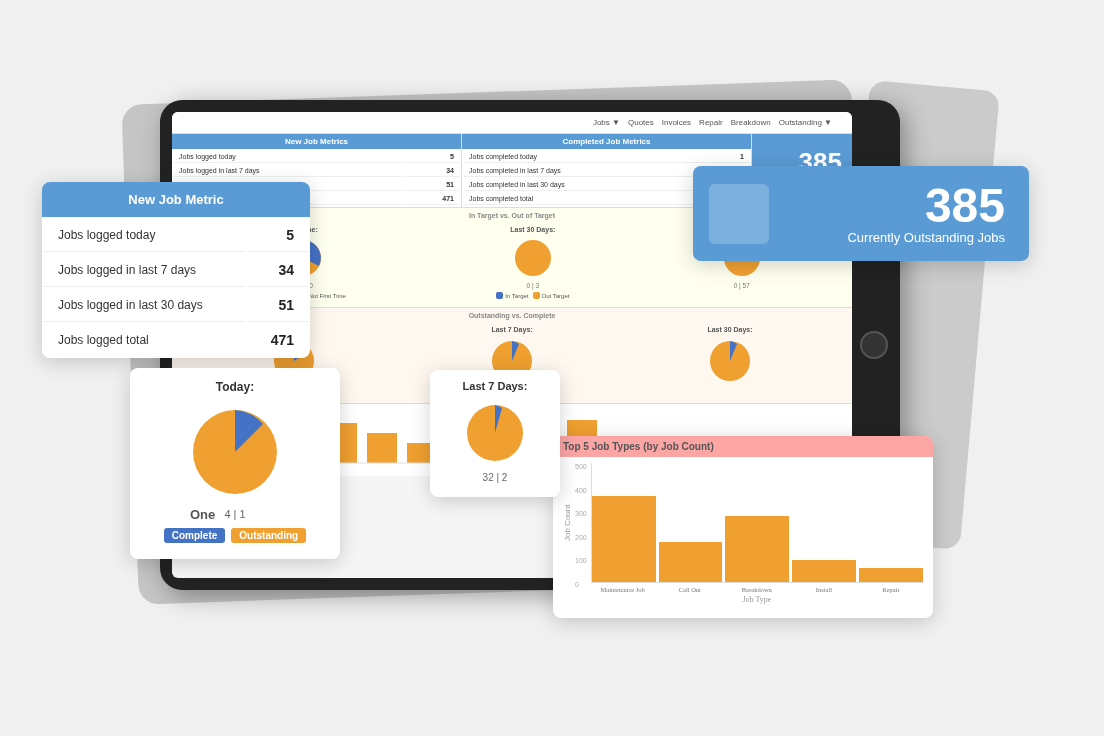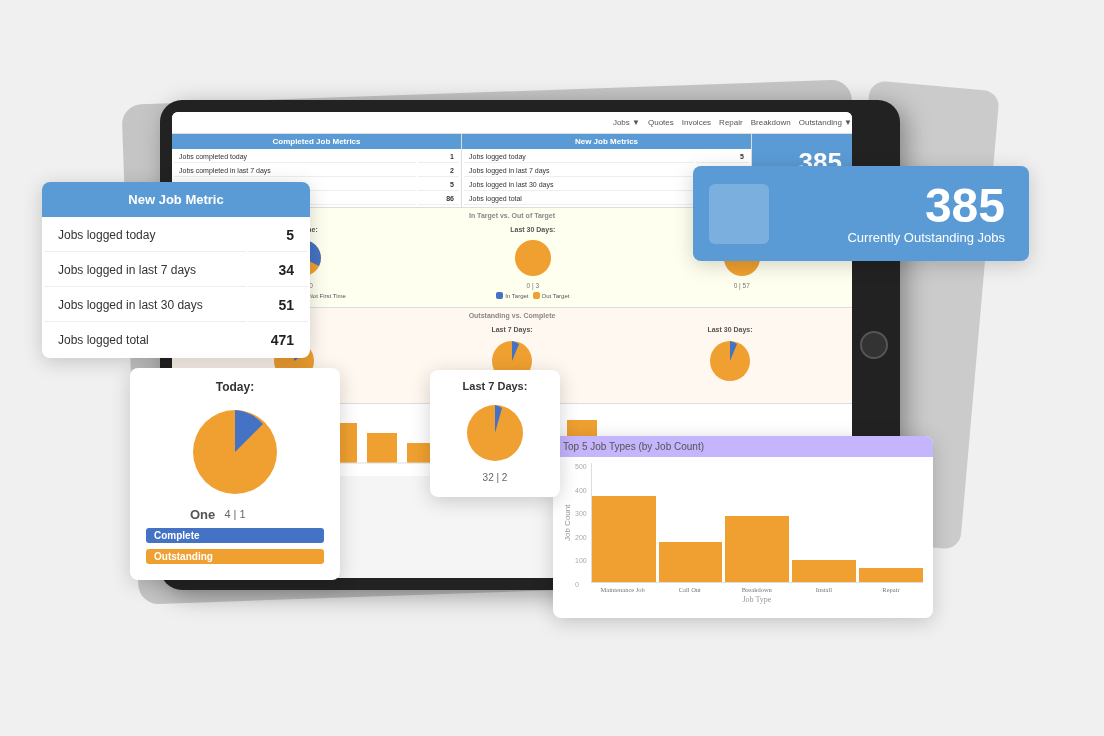--- a/index.html
+++ b/index.html
@@ -33,21 +33,21 @@
     }
 
     
     .screen-nav {
       background: #fff;
       border-bottom: 1px solid #ddd;
       height: 22px;
       display: flex;
       align-items: center;
       justify-content: flex-end;
-      padding-right: 0;
+      padding-right: 20px;
       gap: 8px;
       font-size: 8px;
       color: #555;
     }
     .screen-nav span { cursor: pointer; }
 
     .screen-metrics-row {
       display: flex;
       background: #fff;
       border-bottom: 1px solid #ddd;
@@ -261,45 +261,44 @@
     .card-pie-values {
       text-align: center;
       font-size: 11px;
       color: #666;
       margin-bottom: 8px;
     }
     .card-legend-row {
       display: flex;
       gap: 6px;
       justify-content: center;
-      flex-direction: column;
     }
     .card-legend-item {
       display: flex;
       align-items: center;
       gap: 4px;
       font-size: 10px;
       border-radius: 3px;
       padding: 2px 8px;
       color: #fff;
       font-weight: bold;
     }
 
     
     .card-bar {
       top: 436px;
       left: 553px;
       width: 380px;
       padding-bottom: 8px;
     }
     .card-bar-header {
-      background: #c4b5fd;
+      background: #fca5a5;
       color: #555;
       font-size: 10px;
-      font-weight: normal;
+      font-weight: bold;
       padding: 5px 10px;
     }
     .card-bar-body {
       padding: 6px 10px;
     }
     .bar-y-axis {
       display: flex;
       flex-direction: column;
       justify-content: space-between;
       font-size: 7px;
@@ -408,62 +407,62 @@
       <span>Quotes</span>
       <span>Invoices</span>
       <span>Repair</span>
       <span>Breakdown</span>
       <span>Outstanding ▼</span>
     </div>
 
     <div class="screen-metrics-row">
 
       <div class="metric-panel">
+        <div class="metric-header">New Job Metrics</div>
+        <table class="metric-table">
+          <tbody>
+              <tr>
+            <td>Jobs logged today</td>
+            <td>5</td>
+          </tr>
+          <tr>
+            <td>Jobs logged in last 7 days</td>
+            <td>34</td>
+          </tr>
+          <tr>
+            <td>Jobs logged in last 30 days</td>
+            <td>51</td>
+          </tr>
+          <tr>
+            <td>Jobs logged total</td>
+            <td>471</td>
+          </tr>
+        </tbody>
+          </table>
+      </div>
+
+      <div class="metric-panel">
         <div class="metric-header">Completed Job Metrics</div>
         <table class="metric-table">
           <tbody>
               <tr>
             <td>Jobs completed today</td>
             <td>1</td>
           </tr>
           <tr>
             <td>Jobs completed in last 7 days</td>
             <td>2</td>
           </tr>
           <tr>
             <td>Jobs completed in last 30 days</td>
             <td>5</td>
           </tr>
           <tr>
             <td>Jobs completed total</td>
             <td>86</td>
-          </tr>
-        </tbody>
-          </table>
-      </div>
-
-      <div class="metric-panel">
-        <div class="metric-header">New Job Metrics</div>
-        <table class="metric-table">
-          <tbody>
-              <tr>
-            <td>Jobs logged today</td>
-            <td>5</td>
-          </tr>
-          <tr>
-            <td>Jobs logged in last 7 days</td>
-            <td>34</td>
-          </tr>
-          <tr>
-            <td>Jobs logged in last 30 days</td>
-            <td>51</td>
-          </tr>
-          <tr>
-            <td>Jobs logged total</td>
-            <td>471</td>
           </tr>
         </tbody>
           </table>
       </div>
 
       <div class="outstanding-panel">
         <div class="outstanding-number">385</div>
         <div class="outstanding-label">Currently Outstanding<br>Jobs</div>
       </div>
     </div>

